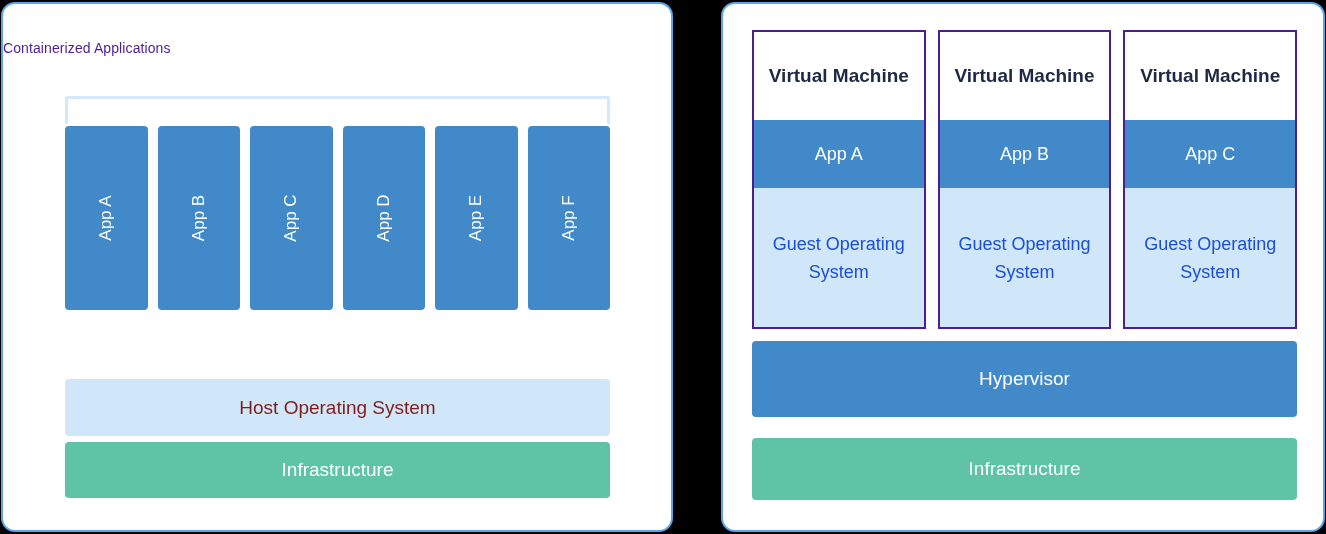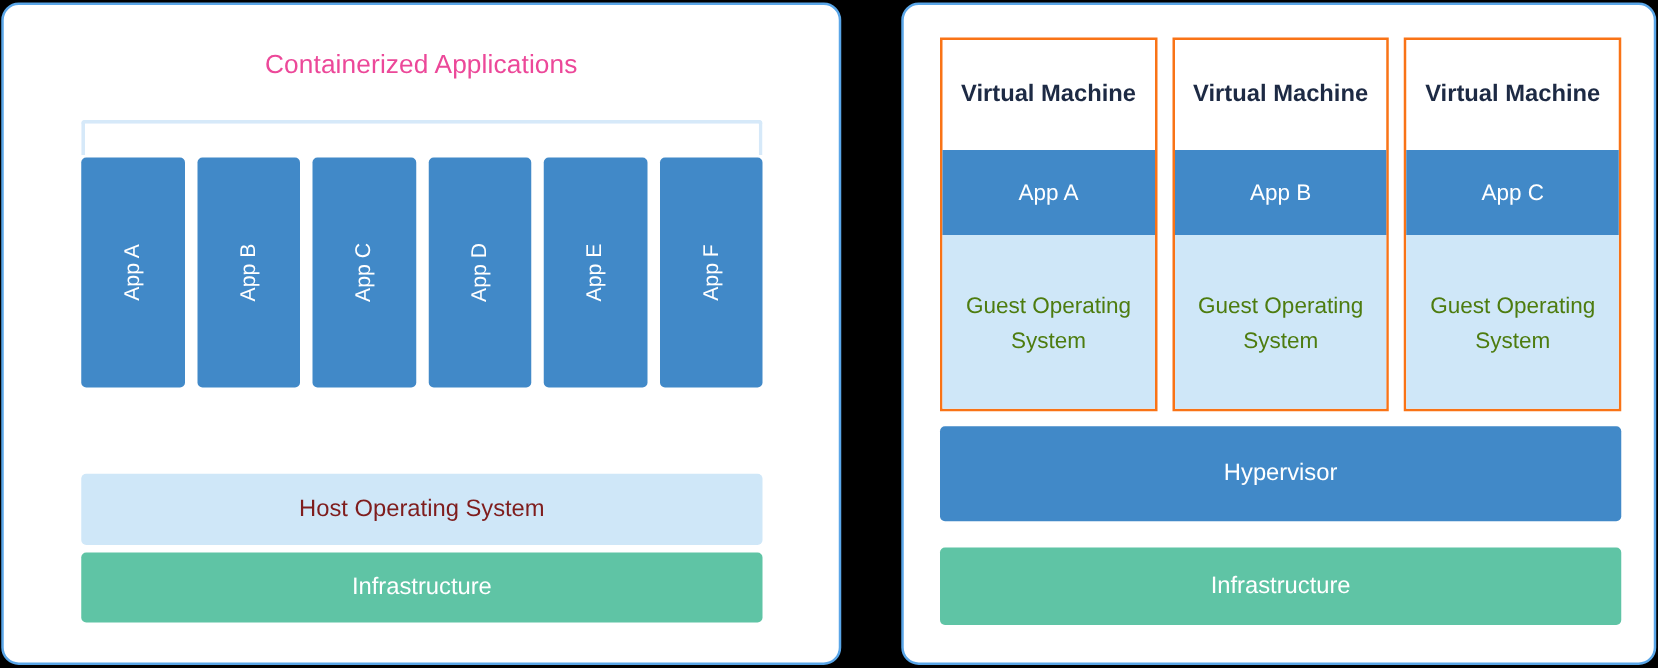--- a/index.html
+++ b/index.html
@@ -25,23 +25,23 @@
     box-sizing: border-box;
   }
   #panel-left  { left: 1px;   top: 2px; width: 672px; height: 530px; }
   #panel-right { left: 721px; top: 2px; width: 604px; height: 530px; }
 
   
   .panel-title {
     position: absolute;
     left: 0; right: 0;
     top: 36px;
-    text-align: center;
-    font-size: 21px;
-    color: #ec4899;
+    text-align: left;
+    font-size: 14px;
+    color: #4c1d95;
     letter-spacing: .1px;
   }
 
   
   #container-bracket {
     position: absolute;
     left: 62px;
     top: 92px;
     width: 545px;
     height: 28px;
@@ -101,21 +101,21 @@
     position: absolute;
     left: 29px;
     top: 26px;
     width: 545px;
     height: 299px;
     display: flex;
     gap: 12px;
   }
   .vm-box {
     flex: 1 1 0;
-    border: 2px solid #f97316;
+    border: 2px solid #4c1d95;
     background: #ffffff;
     box-sizing: border-box;
     display: flex;
     flex-direction: column;
   }
   .vm-title {
     height: 88px;
     display: flex;
     align-items: center;
     justify-content: center;
@@ -128,21 +128,21 @@
     background: #4189c8;
     color: #ffffff;
     font-size: 18px;
     display: flex;
     align-items: center;
     justify-content: center;
   }
   .vm-guest {
     flex: 1 1 auto;
     background: #cfe7f8;
-    color: #4d7c0f;
+    color: #1d4ed8;
     font-size: 18px;
     line-height: 28px;
     text-align: center;
     display: flex;
     align-items: center;
     justify-content: center;
   }
 
   .rlayer {
     position: absolute;

